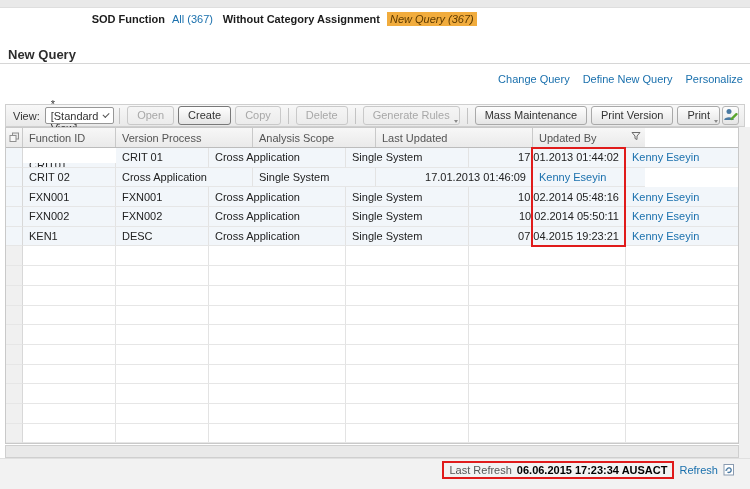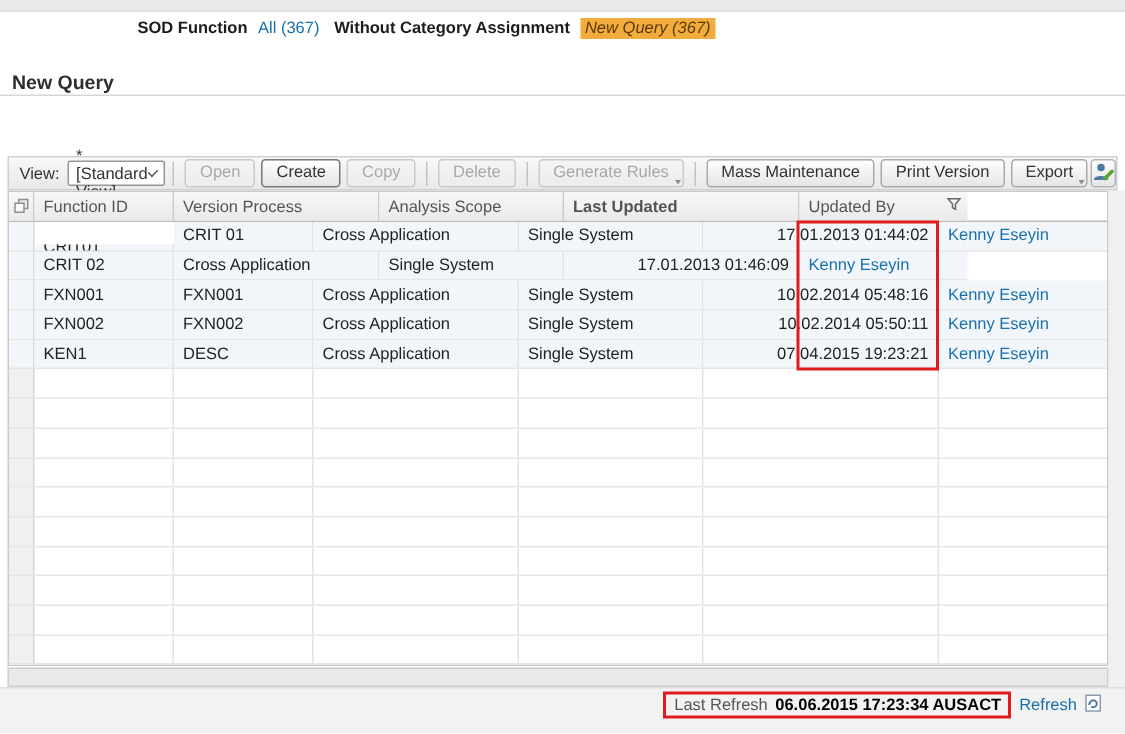--- a/index.html
+++ b/index.html
@@ -87,40 +87,45 @@
     </div>
     <div class="filter-row">
       <span class="filter-label">Without Category Assignment</span>
       <span class="filter-value hl">New Query (367)</span>
     </div>
   </div>
 
   <div class="page-title">New Query</div>
   <div class="rule"></div>
 
+  <div class="action-links">
+    <a class="lnk">Change Query</a>
+    <a class="lnk">Define New Query</a>
+    <a class="lnk">Personalize</a>
+  </div>
 
   <div class="toolbar">
     <span class="view-label">View:</span>
     <div class="select">
       <span>* [Standard View]</span>
       <span class="chev"></span>
     </div>
     <div class="tb-groups" id="tb-groups">
         <span class="tb-sep"></span>
         <button class="tb-btn disabled"><span>Open</span></button>
         <button class="tb-btn focused"><span>Create</span></button>
         <button class="tb-btn disabled"><span>Copy</span></button>
         <span class="tb-sep"></span>
         <button class="tb-btn disabled"><span>Delete</span></button>
         <span class="tb-sep"></span>
         <button class="tb-btn disabled"><span>Generate Rules</span><span class="menu-arrow"></span></button>
         <span class="tb-sep"></span>
         <button class="tb-btn"><span>Mass Maintenance</span></button>
         <button class="tb-btn"><span>Print Version</span></button>
-        <button class="tb-btn"><span>Export</span><span class="menu-arrow"></span></button>
+        <button class="tb-btn"><span>Print</span><span class="menu-arrow"></span></button>
       </div>
     <div class="icon-btn">
       <span>
         <svg width="15" height="15" viewBox="0 0 15 15">
           <circle cx="6" cy="4.6" r="2.5" fill="#4a7aa3"></circle>
           <path d="M1.2 13 c0-3.6 9.6-3.6 9.6 0 z" fill="#4a7aa3"></path>
           <line x1="8.6" y1="12" x2="13.4" y2="7.2" stroke="#5aa52d" stroke-width="2.4" stroke-linecap="round"></line>
         </svg>
       </span>
     </div>
@@ -138,21 +143,21 @@
         </div>
         <div class="g-cell g-hcell" style="width: 93px;">
           <span>Function ID</span>
         </div>
         <div class="g-cell g-hcell" style="width: 137px;">
           <span>Version Process</span>
         </div>
         <div class="g-cell g-hcell" style="width: 123px;">
           <span>Analysis Scope</span>
         </div>
-        <div class="g-cell g-hcell" style="width: 157px; font-weight: bold;">
+        <div class="g-cell g-hcell" style="width: 157px;">
           <span>Last Updated</span>
         </div>
         <div class="g-cell g-hcell" style="width: 112px;">
           <span>Updated By</span>
           <span class="filter-ic"><svg width="10" height="10" viewBox="0 0 10 10">
               <path d="M1 1.5 h8 l-3 3.5 v3.5 l-2 -1 v-2.5 z" fill="none" stroke="#6b6b6b" stroke-width="1"></path>
             </svg></span>
         </div>
       </div>
     <div>

